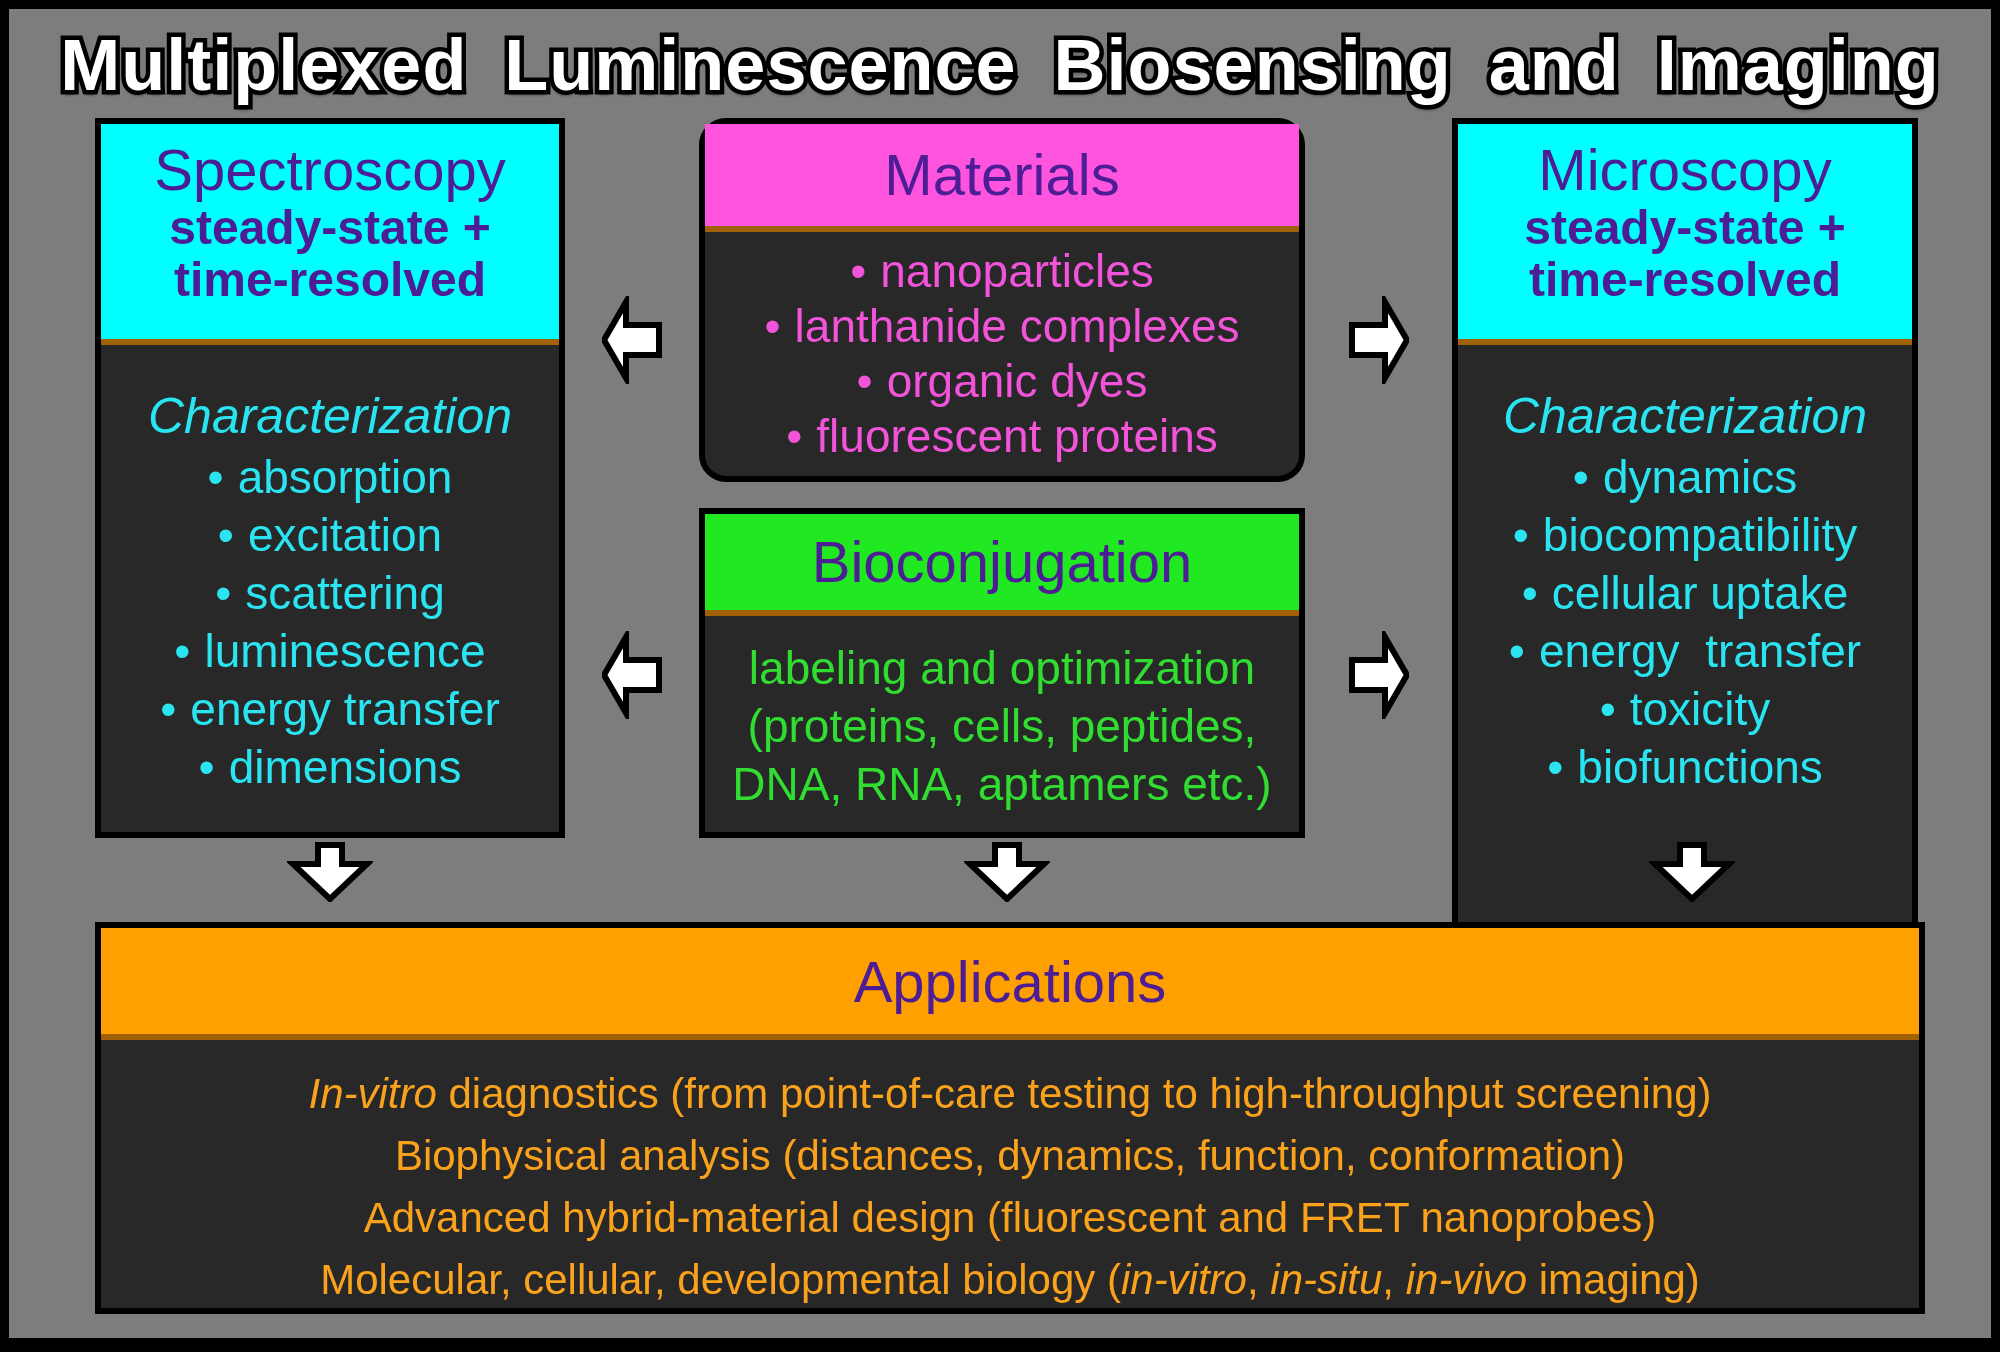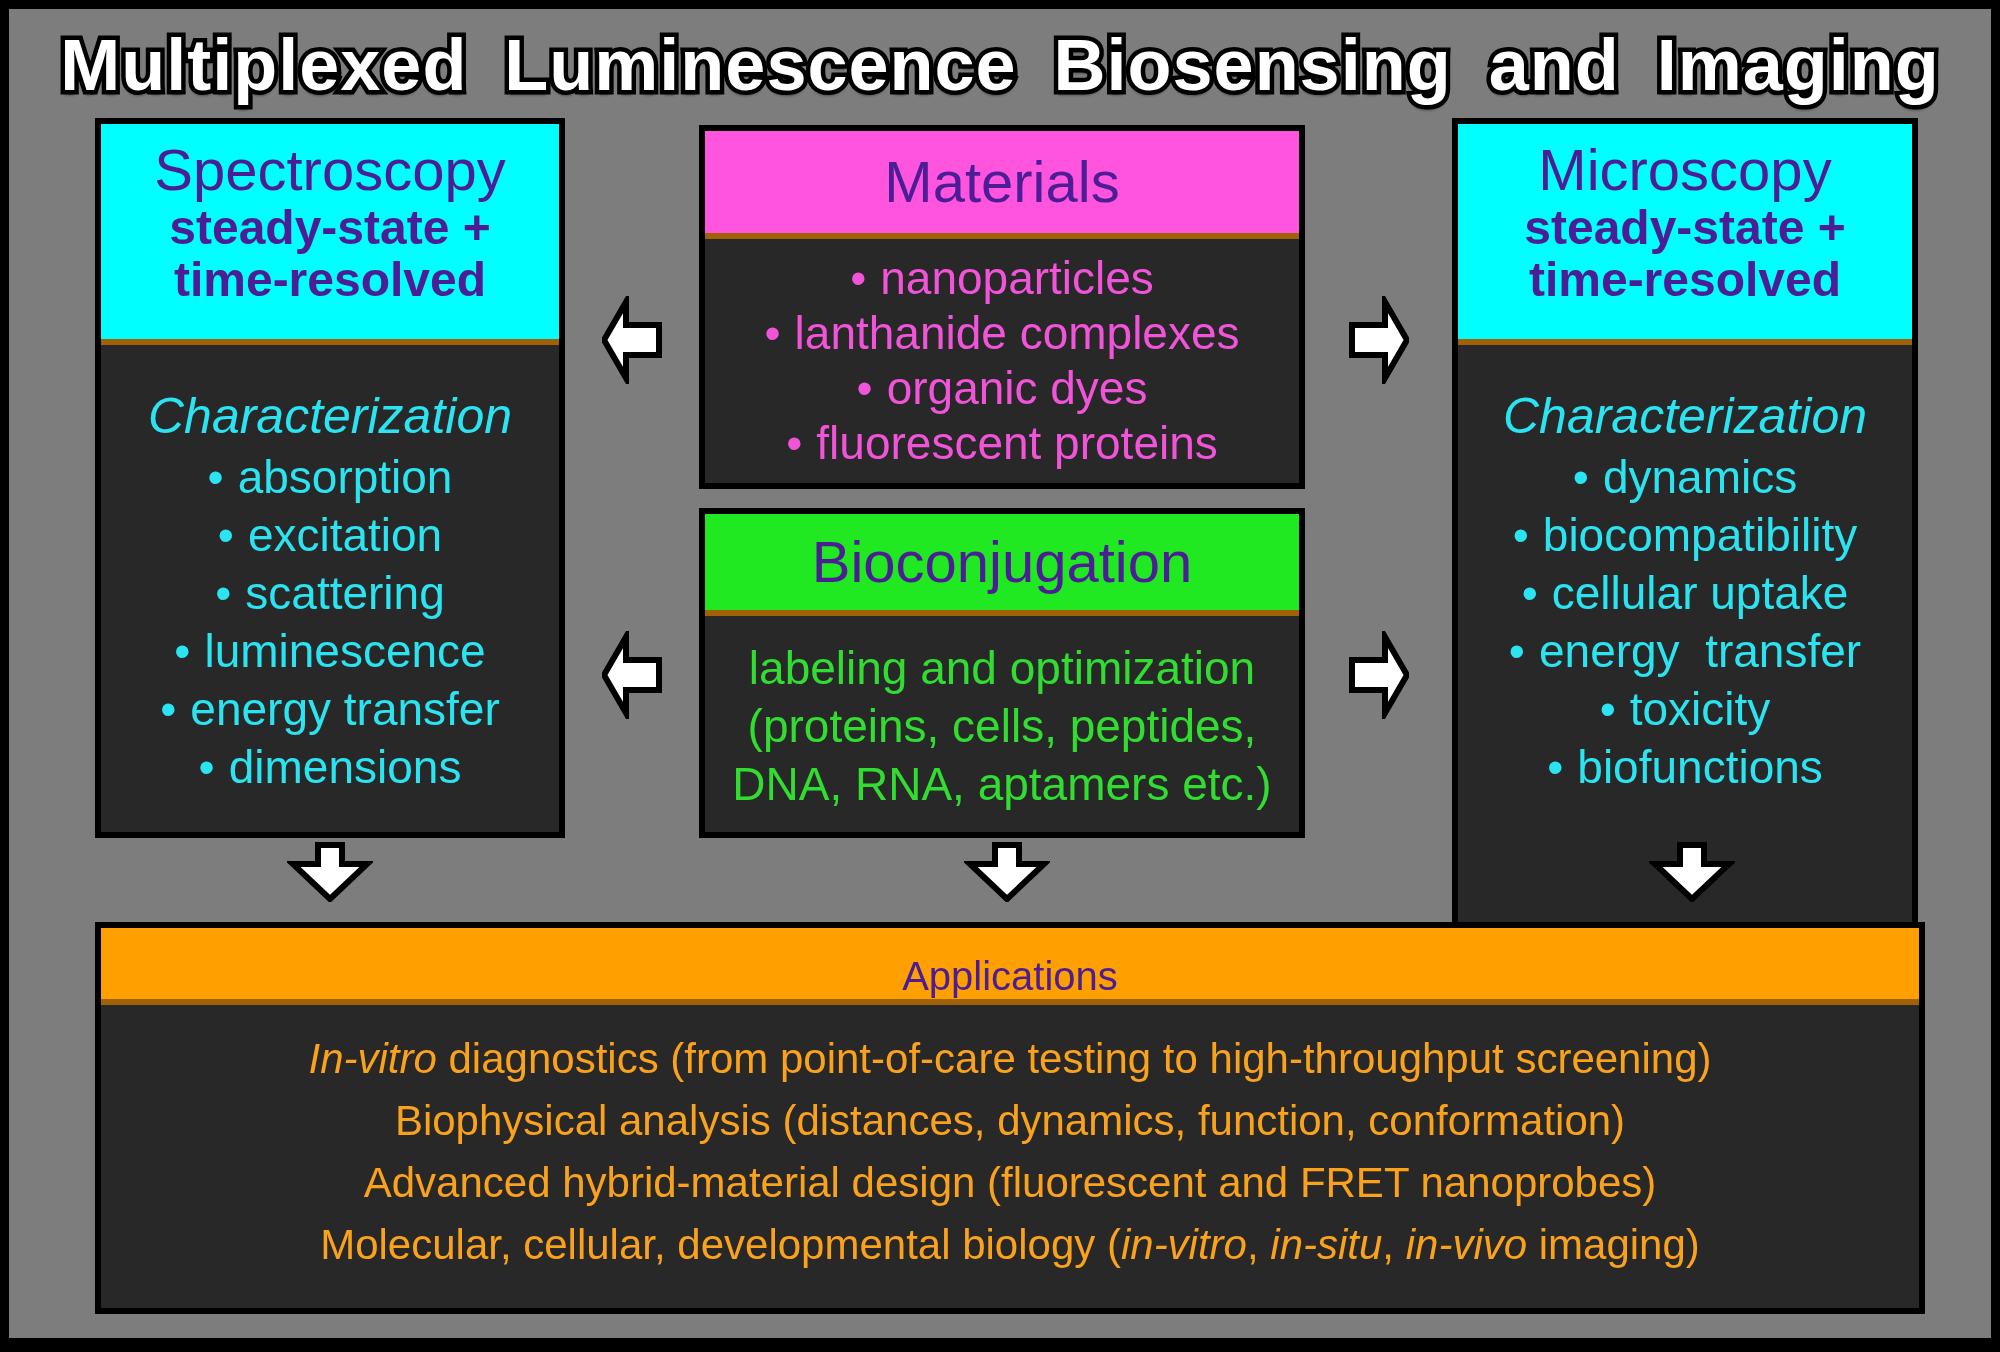--- a/index.html
+++ b/index.html
@@ -36,32 +36,32 @@
   
   .box-spec{left:86px;top:109px;width:470px;height:720px;}
   .box-micro{left:1443px;top:109px;width:466px;height:860px;}
   .tall-hdr{height:221px;padding-top:14px;}
   .tall-body{padding-top:39px;}
   .char-title{font-size:50px;line-height:64px;}
   .b-line{font-size:46px;line-height:58px;white-space:pre-wrap;}
   .b-line .b{margin-right:14px;}
 
   
-  .box-mat{left:690px;top:116px;width:606px;height:364px;}
+  .box-mat{left:690px;top:109px;width:606px;height:364px;border-radius:27px;}
   .box-bio{left:690px;top:499px;width:606px;height:330px;}
   .hdr-mat{height:108px;}
   .hdr-bio{height:102px;}
   .mat-body{padding-top:12px;}
   .mat-body .b-line{line-height:55px;}
   .bio-body{padding-top:23px;}
   .bio-line{font-size:46px;line-height:58px;white-space:pre-wrap;}
 
   
   .box-app{left:86px;top:913px;width:1830px;height:392px;}
-  .hdr-app{height:77px;font-size:40px;align-items:flex-end;}
+  .hdr-app{height:112px;font-size:58px;}
   .app-body{padding-top:23px;}
   .app-line{font-size:42px;line-height:62px;white-space:pre-wrap;}
 
   
   .arrow{position:absolute;}
   .arrow svg{display:block;}
 </style>
 </head>
 <body>
 

